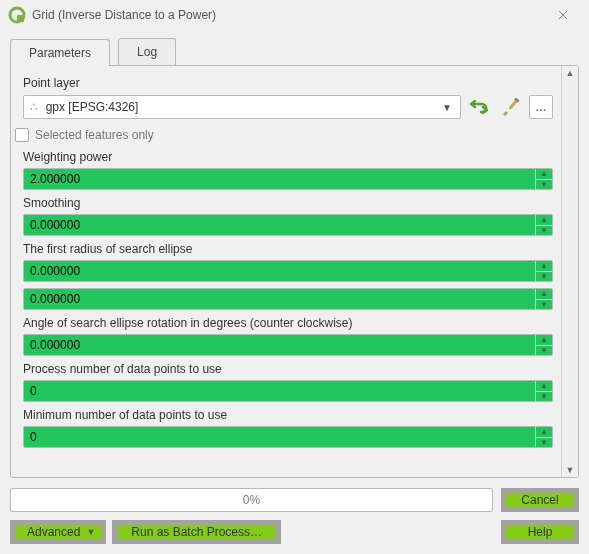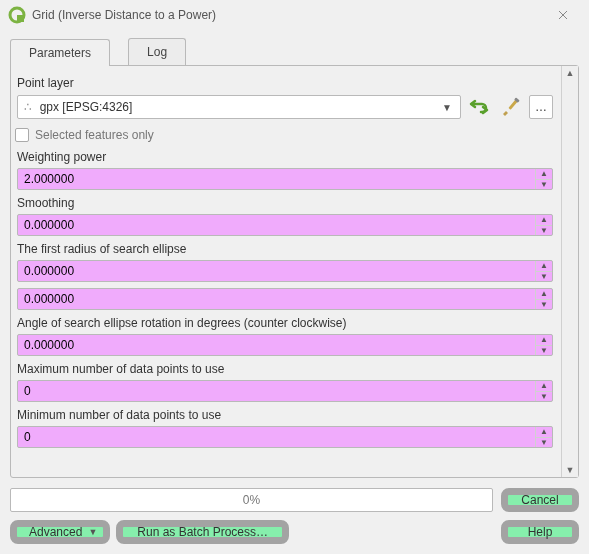--- a/index.html
+++ b/index.html
@@ -7,47 +7,47 @@
     --text:#333; --accent:#7cb342;
   }
   *{box-sizing:border-box}
   body{margin:0;font:12px "Segoe UI",Arial,sans-serif;background:var(--bg);color:var(--text)}
   .window{width:589px;height:554px;background:var(--bg);display:flex;flex-direction:column;position:relative}
   .titlebar{display:flex;align-items:center;height:30px;padding:0 8px;}
   .app-icon{width:18px;height:18px;margin-right:6px;display:flex;align-items:center;justify-content:center}
   .title-text{flex:1;font-size:12px;color:#555}
   .close-x{width:36px;height:28px;display:flex;align-items:center;justify-content:center;color:#888;border-radius:2px}
   .content{flex:1;padding:8px 10px 4px 10px;display:flex;flex-direction:column}
-  .tabs{display:flex;gap:16px;position:relative;z-index:2}
+  .tabs{display:flex;gap:6px;position:relative;z-index:2}
   .tab{padding:6px 18px;border:1px solid var(--border);border-bottom:none;background:#ececec;color:#444;border-radius:3px 3px 0 0;margin-right:2px}
   .tab.active{background:var(--bg);border-color:var(--border);position:relative;top:1px}
   .tab-panel{flex:1;border:1px solid var(--border);border-radius:0 3px 3px 3px;background:var(--bg);display:flex;position:relative}
   .scroll-area{flex:1;padding:6px 6px 6px 4px;overflow:auto}
   .vscroll{width:17px;border-left:1px solid var(--border-light);background:#efefef;display:flex;flex-direction:column;align-items:center;justify-content:space-between;padding:2px 0}
   .vscroll .arrow{font-size:9px;color:#666}
-  .field-group{margin:2px 2px 6px 2px}
+  .field-group{margin:2px 2px 6px 8px}
   .field-label{margin:4px 0 4px 0;color:#333}
   .layer-row{display:flex;align-items:center;gap:4px}
   .combo{flex:1;height:24px;border:1px solid var(--border);background:#fff;border-radius:2px;display:flex;align-items:center;padding:0 4px}
   .combo .dots{letter-spacing:2px;color:#888;margin:0 6px 0 2px}
   .combo .combo-text{flex:1}
   .combo .chev{font-size:10px;color:#555;margin:0 4px}
   .icon-btn{width:28px;height:26px;display:flex;align-items:center;justify-content:center;border-radius:2px}
   .ellipsis-btn{width:24px;height:24px;border:1px solid var(--border);background:#fff;border-radius:2px;display:flex;align-items:center;justify-content:center}
   .checkbox-row{display:flex;align-items:center;gap:6px;margin:8px 2px 8px 0;color:#777}
   .checkbox-box{width:14px;height:14px;border:1px solid #aaa;background:#fff;border-radius:2px}
-  .spin{height:22px;border:1px solid var(--border);background:#f0abfc;border-radius:2px;display:flex;align-items:stretch}
+  .spin{height:22px;border:1px solid var(--border);background:#22c55e;border-radius:2px;display:flex;align-items:stretch}
   .spin-input{flex:1;border:none;padding:0 6px;font:inherit;background:transparent;outline:none}
   .spin-btns{width:17px;border-left:1px solid var(--border-light);display:flex;flex-direction:column}
   .spin-btns div{flex:1;display:flex;align-items:center;justify-content:center;font-size:8px;color:#555}
   .spin-btns div:first-child{border-bottom:1px solid var(--border-light)}
   .bottom{padding:6px 10px 10px 10px;display:flex;flex-direction:column;gap:8px}
   .progress-row{display:flex;gap:8px;align-items:center}
   .progress{flex:1;height:24px;border:1px solid var(--border);background:#fff;border-radius:2px;display:flex;align-items:center;justify-content:center;color:#777}
-  .btn{height:24px;border:7px solid #a3a3a3;background:#86efac;border-radius:8px;padding:0 14px;display:flex;align-items:center;justify-content:center;font:inherit;color:#333}
+  .btn{height:24px;border:5px solid #a3a3a3;background:#84cc16;border-radius:0;padding:0 14px;display:flex;align-items:center;justify-content:center;font:inherit;color:#333}
   .btn-row{display:flex;gap:6px;align-items:flex-end}
   .btn-row .spacer{flex:1}
   .btn.menu{padding:0 6px 0 12px}
   .btn .caret{margin-left:6px;font-size:9px;color:#555}
   svg{display:block}
 </style>
 </head>
 <body>
 
 <div class="window">
@@ -153,21 +153,21 @@
               <div class="field-label">Angle of search ellipse rotation in degrees (counter clockwise)</div>
               <div class="spin">
                 <input class="spin-input" value="0.000000" style="">
                 <div class="spin-btns">
                   <div>▲</div>
                   <div>▼</div>
                 </div>
               </div>
             </div>
             <div class="field-group">
-              <div class="field-label">Maximum number of data points to use</div>
+              <div class="field-label">Process number of data points to use</div>
               <div class="spin">
                 <input class="spin-input" value="0" style="">
                 <div class="spin-btns">
                   <div>▲</div>
                   <div>▼</div>
                 </div>
               </div>
             </div>
             <div class="field-group">
               <div class="field-label">Minimum number of data points to use</div>

